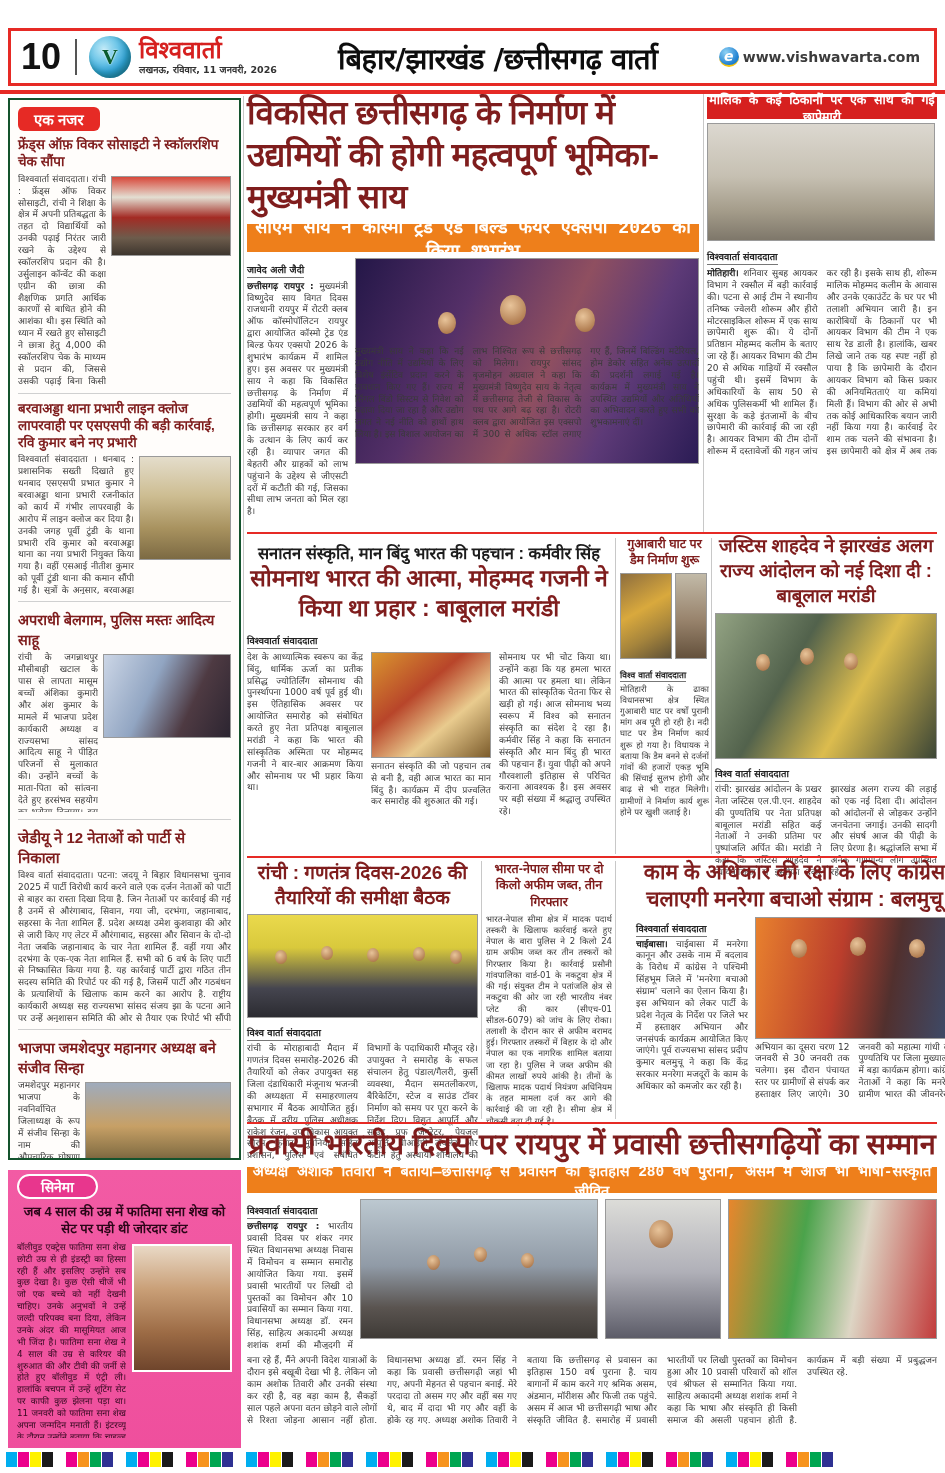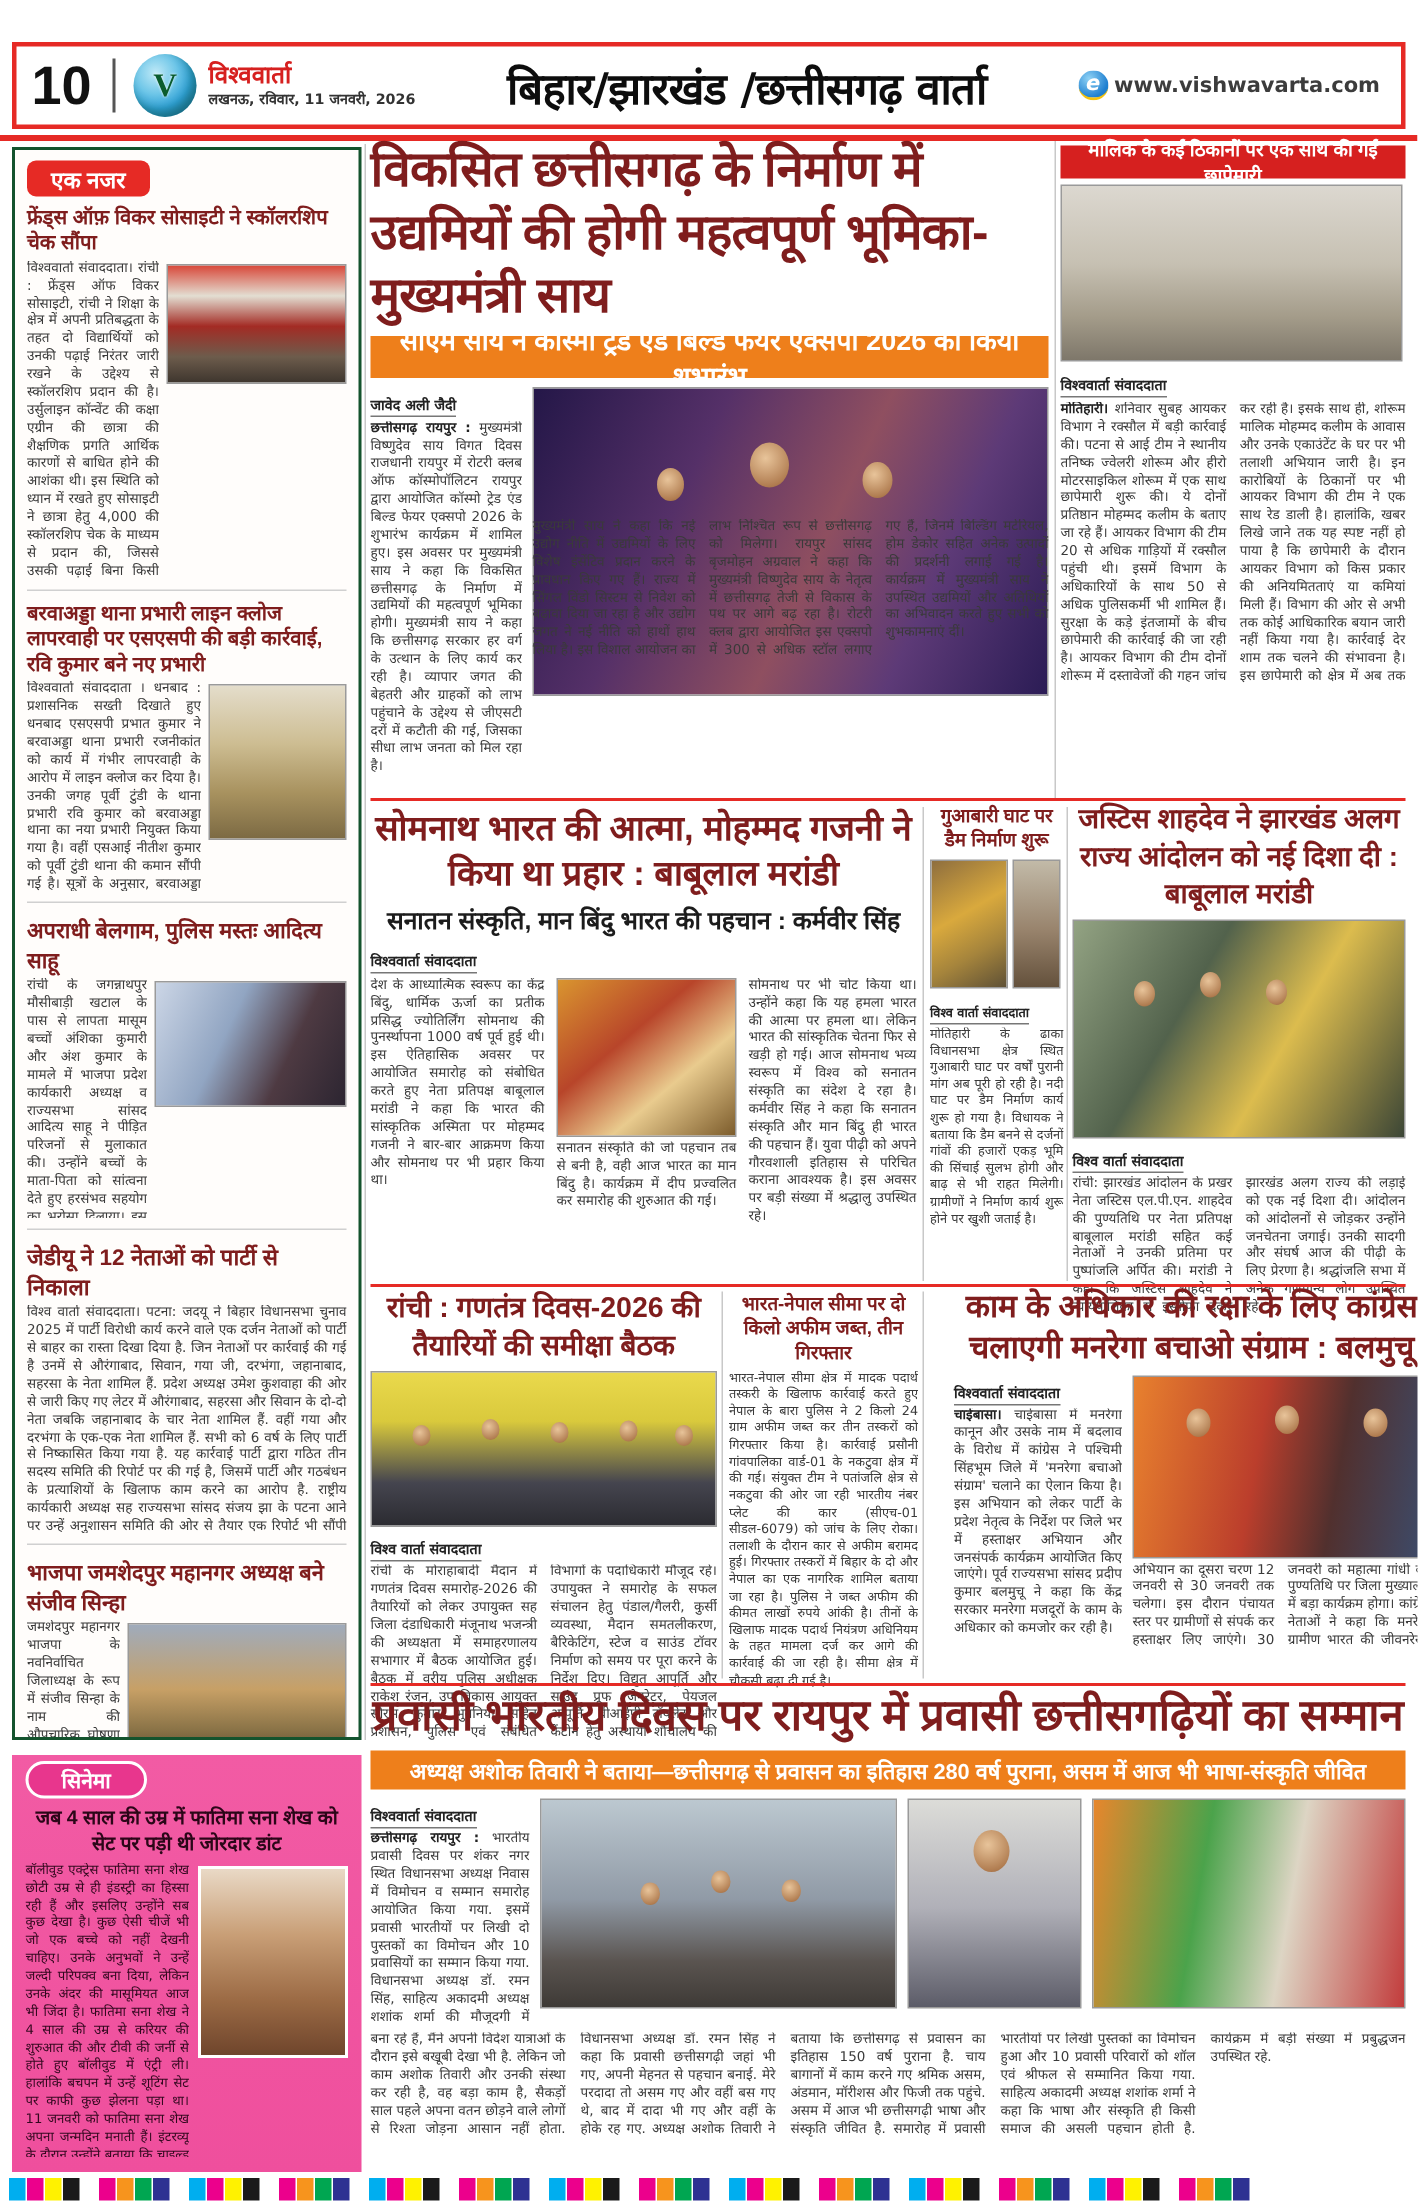--- a/index.html
+++ b/index.html
@@ -2,30 +2,30 @@
 <html><head>
 <meta charset="utf-8">
 <style>
   html,body{margin:0;padding:0;background:#fff;}
   body{width:945px;height:1473px;position:relative;font-family:"DejaVu Sans",sans-serif;color:#222;overflow:hidden;}
   .abs{position:absolute;}
   .hl{font-family:"Liberation Sans",sans-serif;font-weight:700;color:#7f1d1d;}
   .body-txt{font-size:9px;line-height:1.32;text-align:justify;color:#3a3a3a;}
   .byline{font-size:9.5px;font-weight:700;color:#222;border-bottom:1px solid #777;display:inline-block;padding-bottom:1px;}
   .dateline{font-weight:700;color:#222;}
-  .strip{color:#fff;font-weight:700;text-align:center;font-family:Liberation Sans, sans-serif;display:flex;align-items:center;justify-content:center;}
+  .strip{color:#fff;font-weight:700;text-align:center;font-family:Liberation Mono, monospace;display:flex;align-items:center;justify-content:center;}
   .ph{border:1px solid #9a9a9a;box-sizing:border-box;}
   .vr{background:#c8c8c8;width:1px;}
   .hr-red{background:#e62a25;}
   
   .header-box{border:3px solid #e62a25;box-sizing:border-box;display:flex;align-items:center;background:#fff;}
   .pagenum{font-size:36px;font-weight:700;color:#111;font-family:"Liberation Sans",sans-serif;padding:0 14px 0 10px;border-right:2px solid #555;line-height:1;}
   .globe{width:42px;height:42px;border-radius:50%;background:radial-gradient(circle at 35% 30%,#bfe9f7 0%,#6ec6e8 35%,#2e9fd4 60%,#1c6fae 100%);position:relative;margin:0 8px 0 12px;box-shadow:inset -3px -4px 6px rgba(0,60,20,.35);}
   .globe::after{content:"V";position:absolute;inset:0;display:flex;align-items:center;justify-content:center;color:#0a5c2e;font-weight:700;font-size:22px;font-family:"Liberation Serif",serif;text-shadow:0 0 2px #fff;}
-  .paper-name{font-size:16px;font-weight:700;color:#d6201f;line-height:1.05;}
+  .paper-name{font-size:24px;font-weight:700;color:#d6201f;line-height:1.05;}
   .edition{font-size:9.5px;font-weight:700;color:#333;}
   .section-title{font-size:29px;font-weight:700;color:#0d0d0d;letter-spacing:-.5px;}
   .web{font-size:14px;font-weight:700;color:#3c3c3c;display:flex;align-items:center;gap:4px;}
   .e-icon{width:20px;height:20px;border-radius:50%;background:radial-gradient(circle at 35% 30%,#8fd2f5,#1e7fd0 70%);color:#fff;font-weight:700;font-style:italic;font-size:14px;display:flex;align-items:center;justify-content:center;border-bottom:2px solid #f4c20d;box-sizing:border-box;}
   
   .left-box{border:2px solid #14532d;box-sizing:border-box;padding:7px 8px;overflow:hidden;background:#fffdfb;}
   .tag-red{background:#e62a25;color:#fff;font-weight:700;font-size:15px;padding:2px 16px;border-radius:6px;display:inline-block;font-family:"Liberation Sans",sans-serif;}
   .lhead{font-size:13.5px;line-height:1.25;margin:6px 0 3px 0;}
   .lsep{border-top:1px solid #d0d0d0;margin:7px 0;}
   .floatph{float:right;margin:2px 0 3px 5px;}
@@ -152,22 +152,22 @@
 <div class="abs" style="left:707px;top:94px;width:230px;">
   <div class="strip red-strip" style="height:22px;font-size:12.5px;margin-top:3px;">मालिक के कई ठिकानों पर एक साथ की गई छापेमारी</div>
   <div class="ph ph-raxaul" style="width:228px;height:118px;margin-top:4px;"></div>
   <div style="margin-top:4px;"><span class="byline">विश्ववार्ता संवाददाता</span></div>
   <div class="body-txt cols2" style="margin-top:3px;height:194px;overflow:hidden;"><b class="dateline">मोतिहारी।</b> <span>शनिवार सुबह आयकर विभाग ने रक्सौल में बड़ी कार्रवाई की। पटना से आई टीम ने स्थानीय तनिष्क ज्वेलरी शोरूम और हीरो मोटरसाइकिल शोरूम में एक साथ छापेमारी शुरू की। ये दोनों प्रतिष्ठान मोहम्मद कलीम के बताए जा रहे हैं। आयकर विभाग की टीम 20 से अधिक गाड़ियों में रक्सौल पहुंची थी। इसमें विभाग के अधिकारियों के साथ 50 से अधिक पुलिसकर्मी भी शामिल हैं। सुरक्षा के कड़े इंतजामों के बीच छापेमारी की कार्रवाई की जा रही है। आयकर विभाग की टीम दोनों शोरूम में दस्तावेजों की गहन जांच कर रही है। इसके साथ ही, शोरूम मालिक मोहम्मद कलीम के आवास और उनके एकाउंटेंट के घर पर भी तलाशी अभियान जारी है। इन कारोबियों के ठिकानों पर भी आयकर विभाग की टीम ने एक साथ रेड डाली है। हालांकि, खबर लिखे जाने तक यह स्पष्ट नहीं हो पाया है कि छापेमारी के दौरान आयकर विभाग को किस प्रकार की अनियमितताएं या कमियां मिली हैं। विभाग की ओर से अभी तक कोई आधिकारिक बयान जारी नहीं किया गया है। कार्रवाई देर शाम तक चलने की संभावना है। इस छापेमारी को क्षेत्र में अब तक की सबसे बड़ी कार्रवाई में से एक माना जा रहा है।</span></div>
 </div>
 
 <div class="abs hr-red" style="left:247px;top:532px;width:690px;height:2px;"></div>
 
 <div class="abs" style="left:247px;top:538px;width:364px;">
+  <div class="hl mid-head" style="font-size:16.5px;margin-top:3px;color:#1c1c1c;">सनातन संस्कृति, मान बिंदु भारत की पहचान : कर्मवीर सिंह</div>
   <div class="hl mid-head" style="font-size:23px;line-height:1.3;">सोमनाथ भारत की आत्मा, मोहम्मद गजनी ने किया था प्रहार : बाबूलाल मरांडी</div>
-  <div class="hl mid-head" style="font-size:16.5px;margin-top:3px;color:#1c1c1c;">सनातन संस्कृति, मान बिंदु भारत की पहचान : कर्मवीर सिंह</div>
   <div style="margin-top:5px;"><span class="byline">विश्ववार्ता संवाददाता</span></div>
   <div style="display:flex;gap:8px;margin-top:3px;">
     <div class="body-txt" style="width:116px;height:198px;overflow:hidden;">देश के आध्यात्मिक स्वरूप का केंद्र बिंदु, धार्मिक ऊर्जा का प्रतीक प्रसिद्ध ज्योतिर्लिंग सोमनाथ की पुनर्स्थापना 1000 वर्ष पूर्व हुई थी। इस ऐतिहासिक अवसर पर आयोजित समारोह को संबोधित करते हुए नेता प्रतिपक्ष बाबूलाल मरांडी ने कहा कि भारत की सांस्कृतिक अस्मिता पर मोहम्मद गजनी ने बार-बार आक्रमण किया और सोमनाथ पर भी प्रहार किया था।</div>
     <div style="width:120px;">
       <div class="ph ph-somnath" style="width:120px;height:106px;"></div>
       <div class="body-txt" style="margin-top:3px;height:86px;overflow:hidden;">सनातन संस्कृति की जो पहचान तब से बनी है, वही आज भारत का मान बिंदु है। कार्यक्रम में दीप प्रज्वलित कर समारोह की शुरुआत की गई।</div>
     </div>
     <div class="body-txt" style="width:112px;height:198px;overflow:hidden;">सोमनाथ पर भी चोट किया था। उन्होंने कहा कि यह हमला भारत की आत्मा पर हमला था। लेकिन भारत की सांस्कृतिक चेतना फिर से खड़ी हो गई। आज सोमनाथ भव्य स्वरूप में विश्व को सनातन संस्कृति का संदेश दे रहा है। कर्मवीर सिंह ने कहा कि सनातन संस्कृति और मान बिंदु ही भारत की पहचान हैं। युवा पीढ़ी को अपने गौरवशाली इतिहास से परिचित कराना आवश्यक है। इस अवसर पर बड़ी संख्या में श्रद्धालु उपस्थित रहे।</div>
   </div>
 </div>

